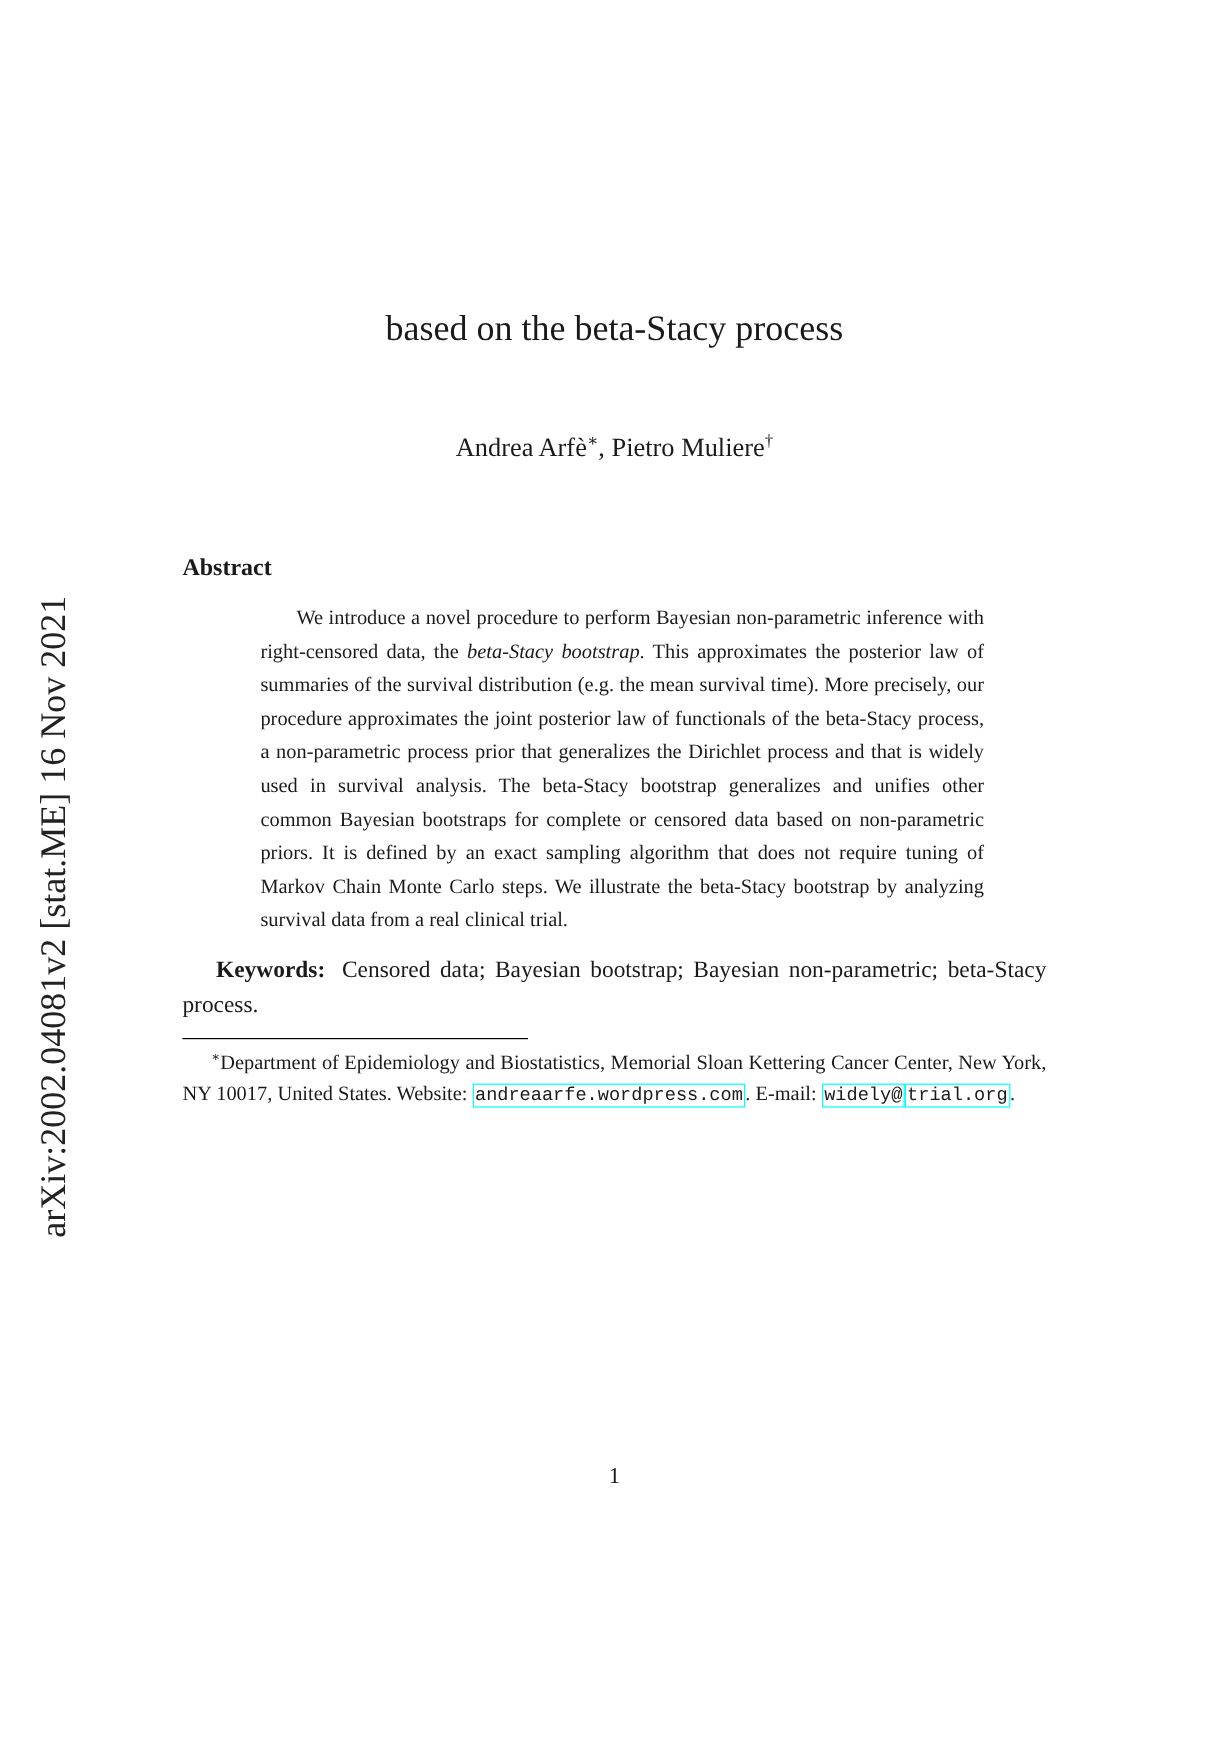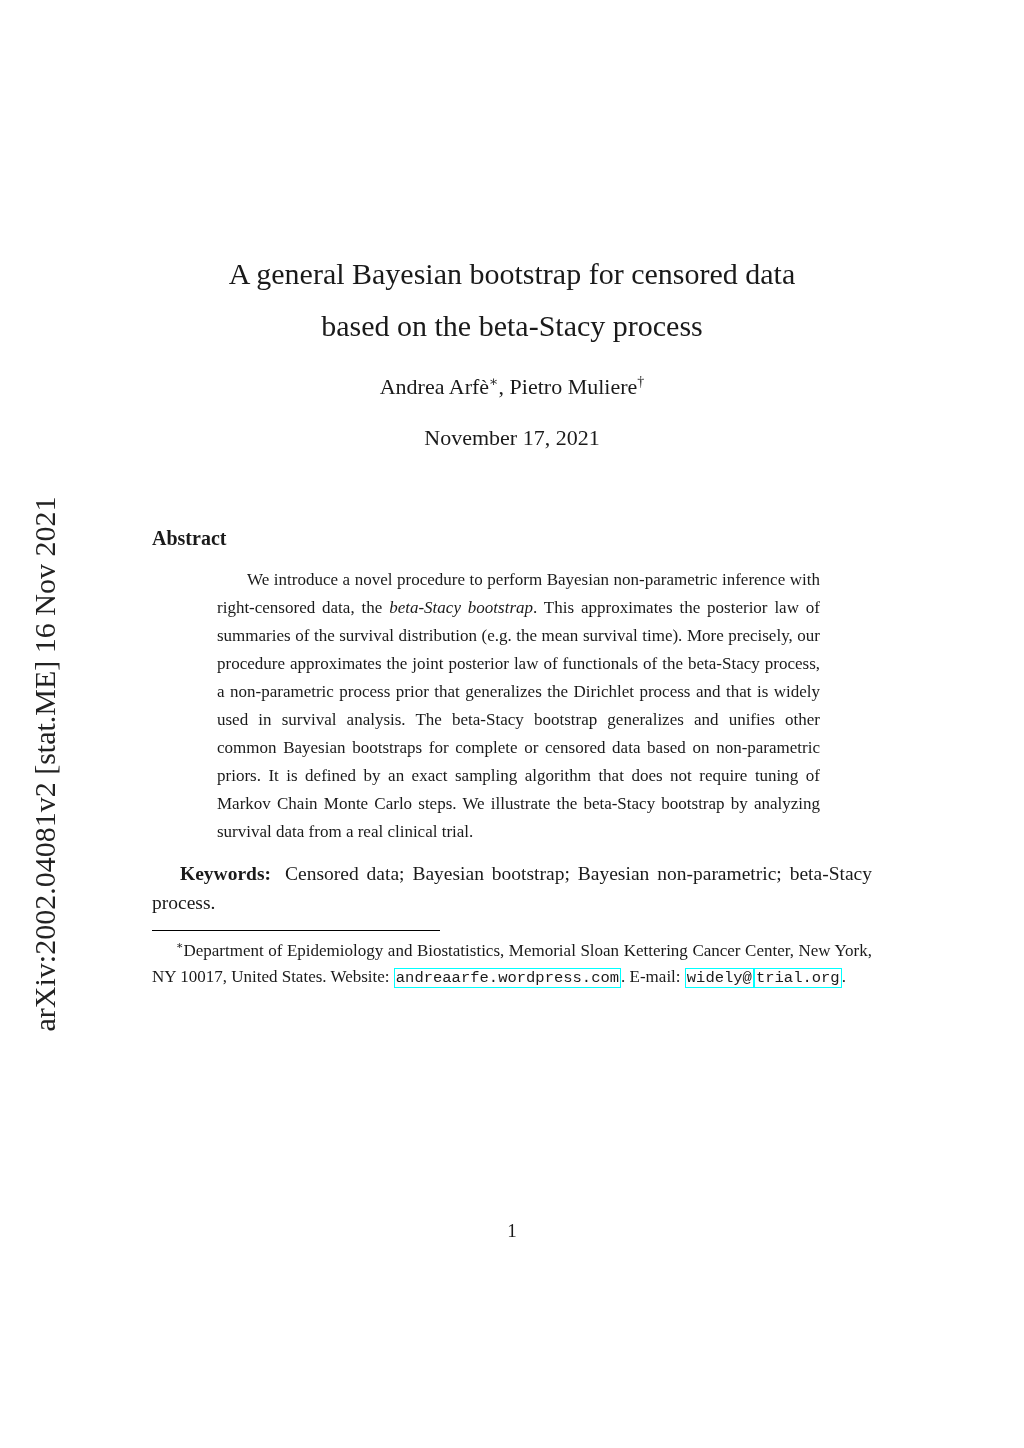--- a/index.html
+++ b/index.html
@@ -37,21 +37,21 @@
   .title {
     margin: 248px 0 0 0;
     font-size: 30px;
     font-weight: normal;
     line-height: 52px;
     text-align: center;
   }
   .title .tline { display: block; }
 
   .authors {
-    margin-top: 22px;
+    margin-top: 60px;
     text-align: center;
     font-size: 22px;
   }
   .authors sup { font-size: 14px; line-height: 0; }
 
   .date {
     margin-top: 25px;
     text-align: center;
     font-size: 22px;
   }
@@ -119,27 +119,25 @@
 </head>
 <body>
 
 <div class="page">
 
   <div class="watermark">arXiv:2002.04081v2  [stat.ME]  16 Nov 2021</div>
 
   <div class="content">
 
     <h1 class="title">
-        <span class="tline">A general Bayesian bootstrap for censored data</span>
         <span class="tline">based on the beta-Stacy process</span>
       </h1>
 
     <div class="authors"><span>Andrea Arfè</span><sup>∗</sup><span>, </span><span>Pietro Muliere</span><sup>†</sup></div>
 
-    <div class="date">November 17, 2021</div>
 
     <div class="abstract">
       <div class="abstract-heading">Abstract</div>
       <p class="abstract-body"><span>We introduce a novel procedure to perform Bayesian non-parametric inference with right-censored data, the </span><em>beta-Stacy bootstrap</em><span>. This approximates the posterior law of summaries of the survival distribution (e.g. the mean survival time). More precisely, our procedure approximates the joint posterior law of functionals of the beta-Stacy process, a non-parametric process prior that generalizes the Dirichlet process and that is widely used in survival analysis. The beta-Stacy bootstrap generalizes and unifies other common Bayesian bootstraps for complete or censored data based on non-parametric priors. It is defined by an exact sampling algorithm that does not require tuning of Markov Chain Monte Carlo steps. We illustrate the beta-Stacy bootstrap by analyzing survival data from a real clinical trial.</span></p>
     </div>
 
     <p class="keywords"><strong>Keywords:</strong><span class="kwtext">Censored data; Bayesian bootstrap; Bayesian non-parametric; beta-Stacy process.</span></p>
 
     <div class="footnote-rule"></div>
 

